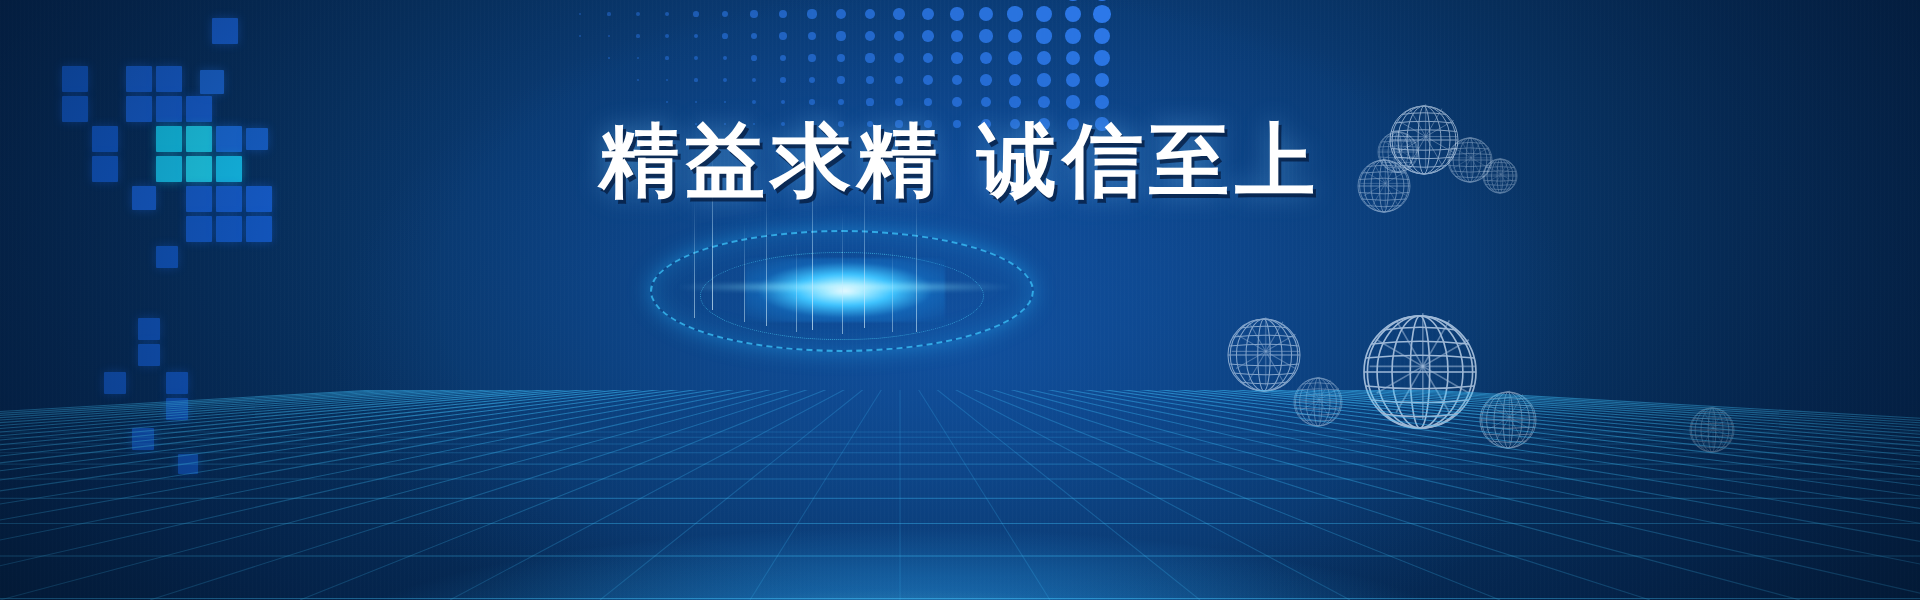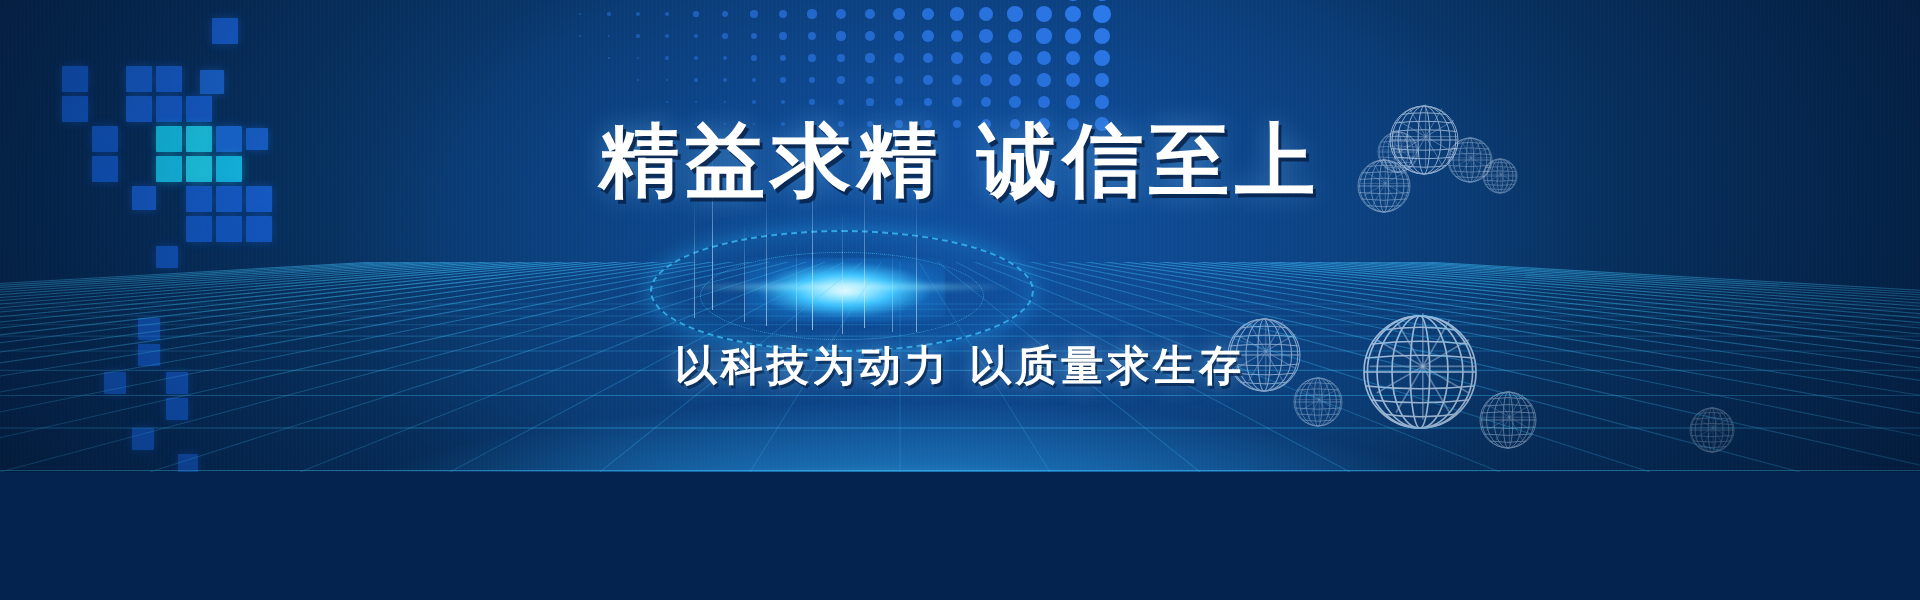--- a/index.html
+++ b/index.html
@@ -1,21 +1,21 @@
 <!DOCTYPE html>
 <html><head>
 <meta charset="utf-8">
 <title>Banner</title>
 <style>
   html,body{margin:0;padding:0;background:#04244f;}
   body{font-family:"DejaVu Sans","Liberation Sans",sans-serif;}
 
   #banner{
     position:relative;
-    width:1920px;height:472px;
+    width:1920px;height:600px;
     overflow:hidden;
     background:
       radial-gradient(ellipse 900px 520px at 50% 58%, rgba(22,96,190,.55) 0%, rgba(10,58,125,0) 70%),
       radial-gradient(ellipse 1400px 700px at 50% 30%, #0c4388 0%, #083567 45%, #052a57 75%, #03203f 100%),
       linear-gradient(180deg,#062c5e 0%,#0a3a76 45%,#0b4a94 75%,#0d63b8 100%);
   }
   
   #scanlines{
     position:absolute;inset:0;
     background:repeating-linear-gradient(90deg,
@@ -616,15 +616,14 @@
         <line x1="0" y1="108.33135600000001" x2="1920" y2="108.33135600000001" stroke="#3fc4ff" stroke-width="1.1" stroke-opacity="0.33"></line>
         <line x1="0" y1="133.43076280000002" x2="1920" y2="133.43076280000002" stroke="#3fc4ff" stroke-width="1.1" stroke-opacity="0.39"></line>
         <line x1="0" y1="166.05999164000005" x2="1920" y2="166.05999164000005" stroke="#3fc4ff" stroke-width="1.1" stroke-opacity="0.46"></line>
         <line x1="0" y1="208.47798913200006" x2="1920" y2="208.47798913200006" stroke="#3fc4ff" stroke-width="1.1" stroke-opacity="0.55"></line>
       </svg>
     </div>
 
   <div id="vignette"></div>
 
   <div id="headline">精益求精  诚信至上</div>
-  <div id="subline">以科技为动力  以质量求生存</div>
 
 </div>
 
 </body></html>

